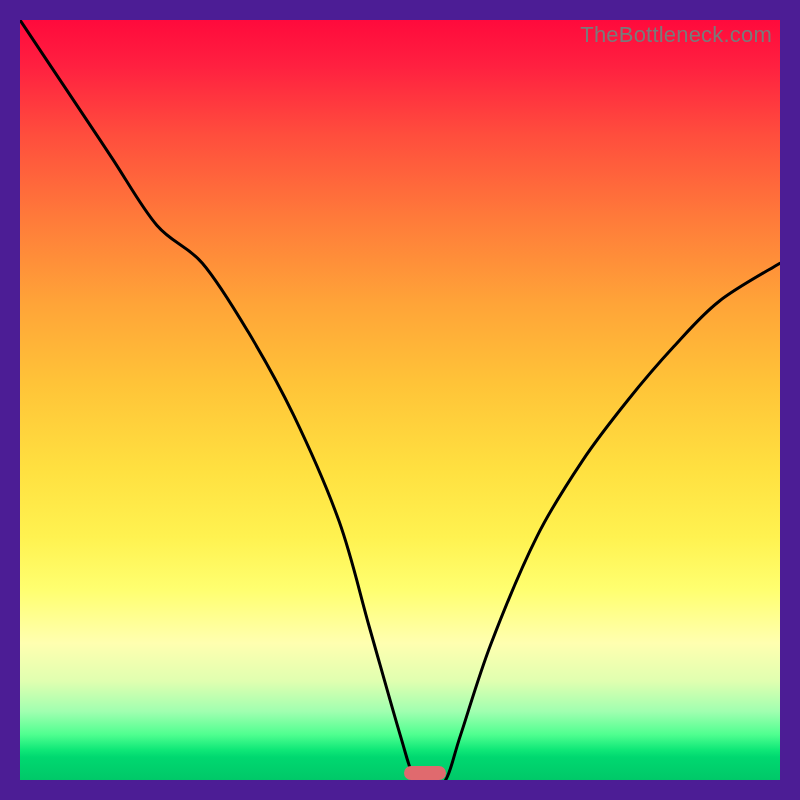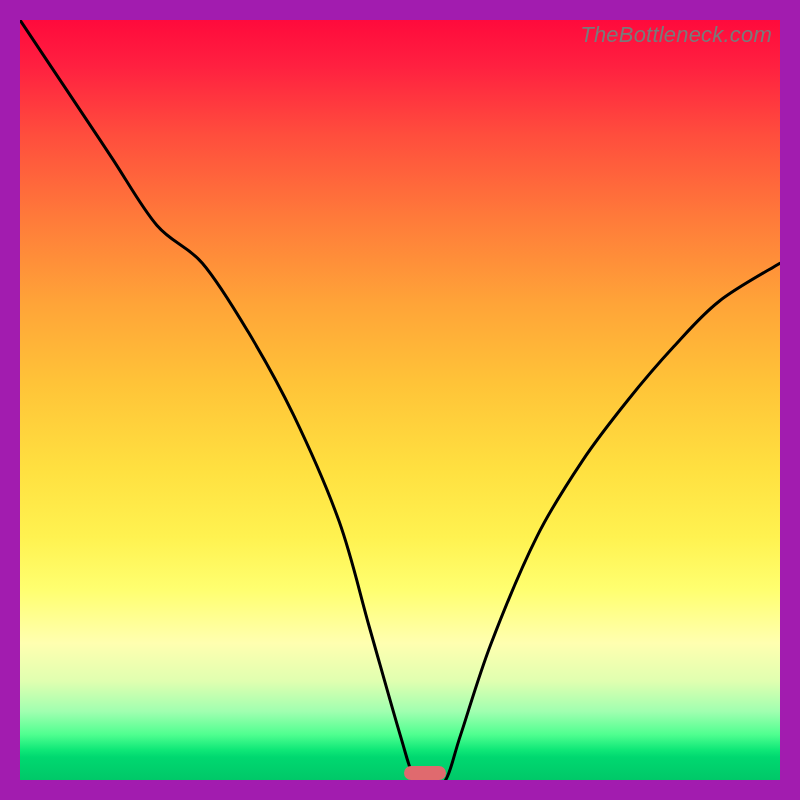--- a/index.html
+++ b/index.html
@@ -1,22 +1,21 @@
 <!DOCTYPE html>
 <html><head>
 <meta charset="utf-8">
 <style>
   * { margin: 0; padding: 0; box-sizing: border-box; }
   html, body { width: 800px; height: 800px; overflow: hidden; background: #000; }
   .chart-container {
     position: relative;
     width: 800px;
     height: 800px;
-    background: #a21caf;
-    font-style: italic;
+    background: #4c1d95;
   }
   .plot-area {
     position: absolute;
     left: 20px;
     top: 20px;
     width: 760px;
     height: 760px;
     background: linear-gradient(
       to bottom,
       #ff0a3c 0%,

